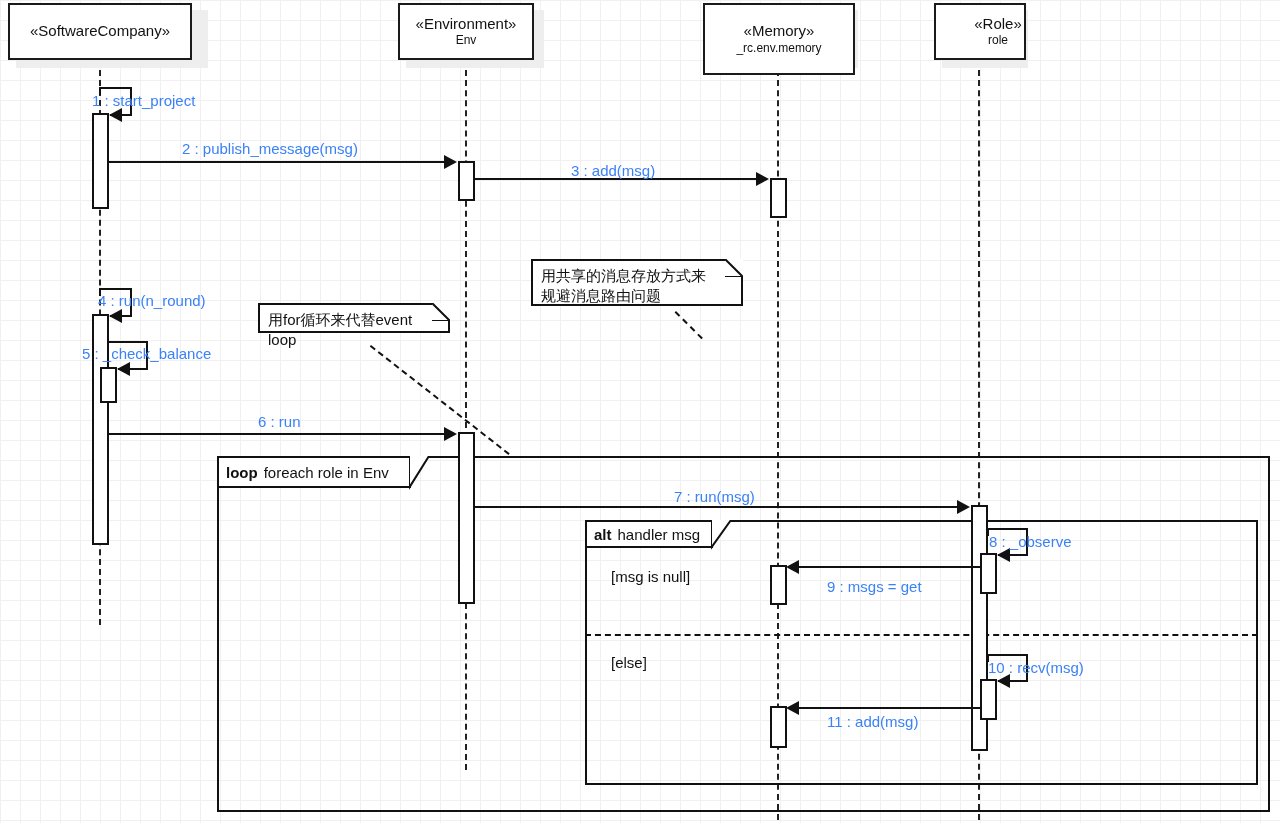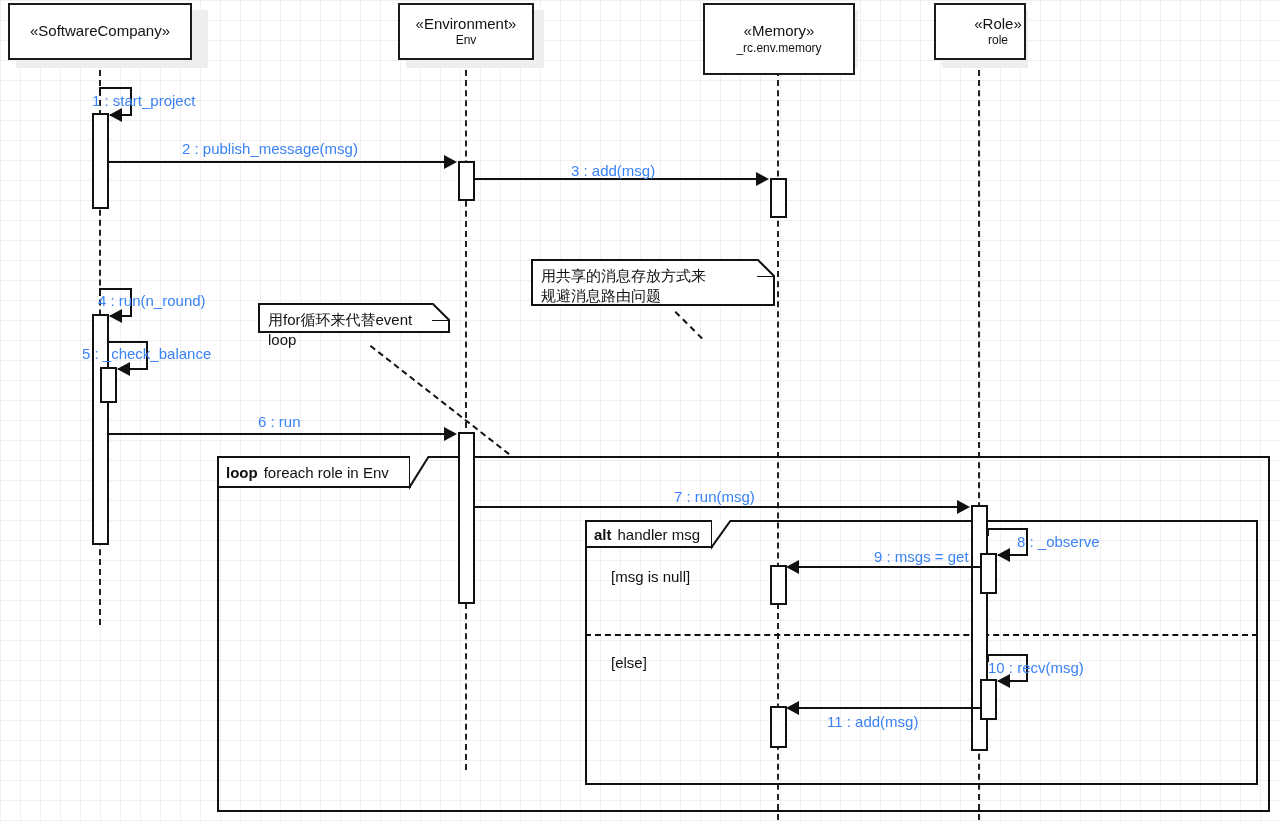--- a/index.html
+++ b/index.html
@@ -256,25 +256,25 @@
 
   <div class="msg-line" style="left:475px;top:506px;width:492px;"></div>
   <div class="arrow-right" style="left:957px;top:500px;"></div>
   <div class="msg-label" style="left:674px;top:488px;">7 : run(msg)</div>
 
   <div class="msg-vline" style="left:987px;top:528px;height:8px;"></div>
   <div class="msg-line" style="left:987px;top:528px;width:41px;"></div>
   <div class="msg-vline" style="left:1026px;top:528px;height:28px;"></div>
   <div class="msg-line" style="left:998px;top:554px;width:30px;"></div>
   <div class="arrow-left" style="left:997px;top:548px;"></div>
-  <div class="msg-label" style="left:989px;top:533px;padding-left:28px;">8 : _observe</div>
+  <div class="msg-label" style="left:989px;top:533px;">8 : _observe</div>
 
   <div class="msg-line" style="left:798px;top:566px;width:182px;"></div>
   <div class="arrow-left" style="left:786px;top:560px;"></div>
-  <div class="msg-label" style="left:827px;top:548px;margin-left:47px;">9 : msgs = get</div>
+  <div class="msg-label" style="left:827px;top:578px;">9 : msgs = get</div>
 
   <div class="msg-vline" style="left:987px;top:654px;height:8px;"></div>
   <div class="msg-line" style="left:987px;top:654px;width:41px;"></div>
   <div class="msg-vline" style="left:1026px;top:654px;height:28px;"></div>
   <div class="msg-line" style="left:998px;top:680px;width:30px;"></div>
   <div class="arrow-left" style="left:997px;top:674px;"></div>
   <div class="msg-label" style="left:988px;top:659px;">10 : recv(msg)</div>
 
   <div class="msg-line" style="left:798px;top:707px;width:182px;"></div>
   <div class="arrow-left" style="left:786px;top:701px;"></div>
@@ -287,21 +287,21 @@
       <polygon points="0,0 18,18 0,18" fill="#ffffff" stroke="none"></polygon>
       <polyline points="0,0 18,18 0,18" fill="none" stroke="#111111" stroke-width="2"></polyline>
     </svg>
     <div class="note-inner">
       <div>用for循环来代替event</div>
       <div>loop</div>
     </div>
   </div>
 
   <div class="note-conn" style="left:676px;top:311px;width:38px;transform:rotate(45deg);"></div>
-  <div class="note" style="left:531px;top:259px;width:244px;height:47px;">
+  <div class="note" style="left:531px;top:259px;width:212px;height:47px;">
     <div class="note-clip"></div>
     <svg style="position:absolute;top:-2px;right:-2px;z-index:17;" width="18" height="18" viewBox="0 0 18 18">
       <polygon points="0,0 18,18 0,18" fill="#ffffff" stroke="none"></polygon>
       <polyline points="0,0 18,18 0,18" fill="none" stroke="#111111" stroke-width="2"></polyline>
     </svg>
     <div class="note-inner">
       <div>用共享的消息存放方式来</div>
       <div>规避消息路由问题</div>
     </div>
   </div>

